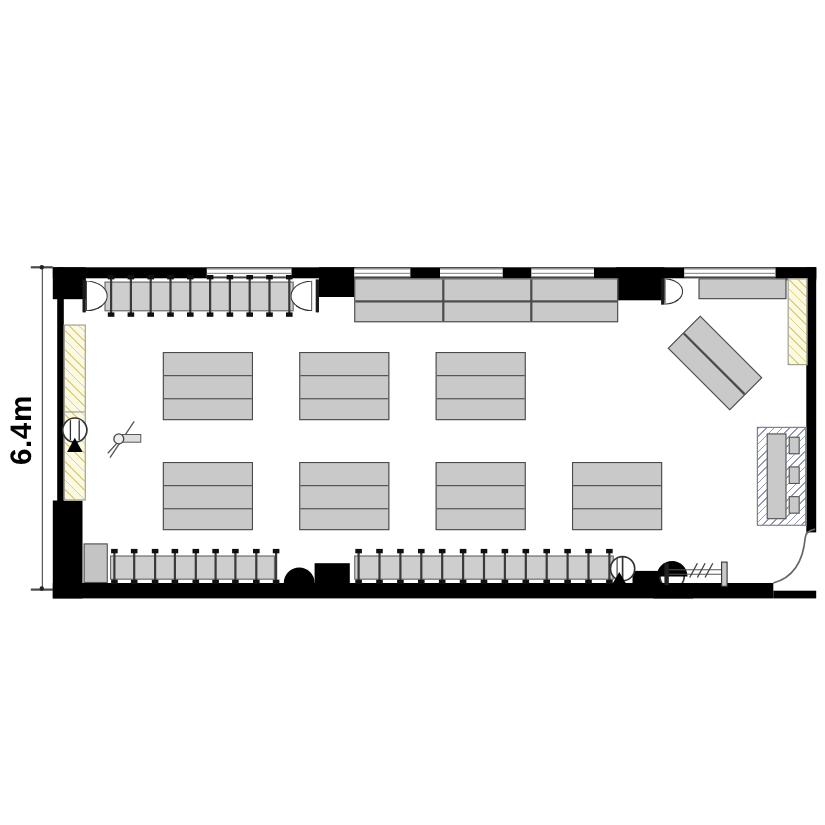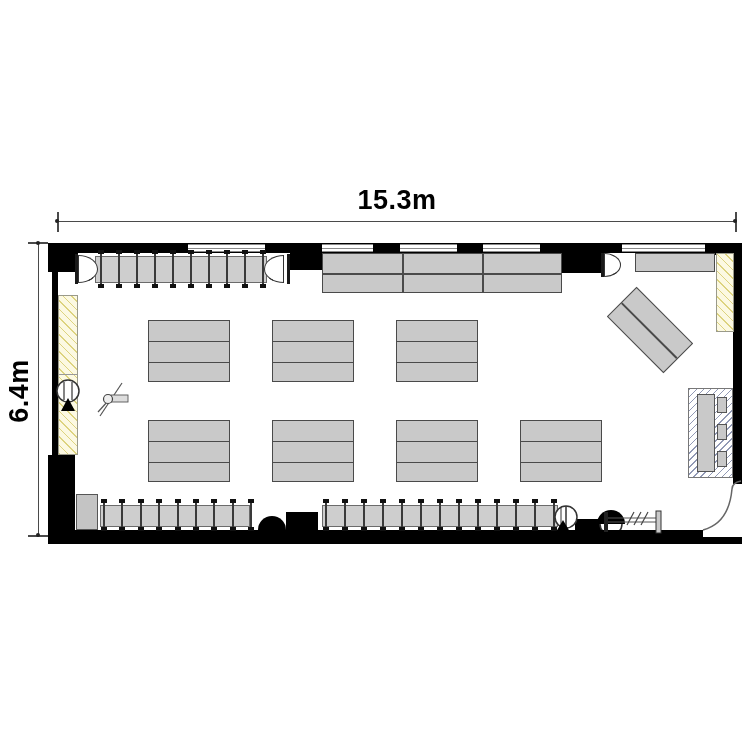--- a/index.html
+++ b/index.html
@@ -30,28 +30,20 @@
   .dimline{background:#4a4a4a;}
   .dimdot{background:#222;border-radius:50%;}
   .dimlabel{font-weight:bold;font-size:27px;color:#000;text-align:center;white-space:nowrap;letter-spacing:0.5px;}
   svg{position:absolute;left:0;top:0;pointer-events:none;}
 </style>
 </head>
 <body>
 
 <div id="canvas">
 
-  <div class="abs" style="left:0;top:0;width:750px;height:240px;">
-    <div class="abs dimlabel" style="left:337px;top:185px;width:120px;height:28px;">15.3m</div>
-    <div class="abs dimline" style="left:58px;top:221px;width:678px;height:1.2px;"></div>
-    <div class="abs dimline" style="left:57px;top:212px;width:1.5px;height:20px;"></div>
-    <div class="abs dimline" style="left:735px;top:212px;width:1.5px;height:20px;"></div>
-    <div class="abs dimdot" style="left:55px;top:219px;width:4px;height:4px;"></div>
-    <div class="abs dimdot" style="left:733px;top:219px;width:4px;height:4px;"></div>
-  </div>
 
   <div class="abs" style="left:0;top:0;width:60px;height:750px;">
     <div class="abs dimlabel" style="left:-42px;top:377px;width:120px;height:28px;transform:rotate(-90deg);">6.4m</div>
     <div class="abs dimline" style="left:38px;top:243px;width:1.2px;height:294px;"></div>
     <div class="abs dimline" style="left:28px;top:242px;width:20px;height:1.5px;"></div>
     <div class="abs dimline" style="left:28px;top:535px;width:20px;height:1.5px;"></div>
     <div class="abs dimdot" style="left:36px;top:241px;width:4px;height:4px;"></div>
     <div class="abs dimdot" style="left:36px;top:533px;width:4px;height:4px;"></div>
   </div>
 

